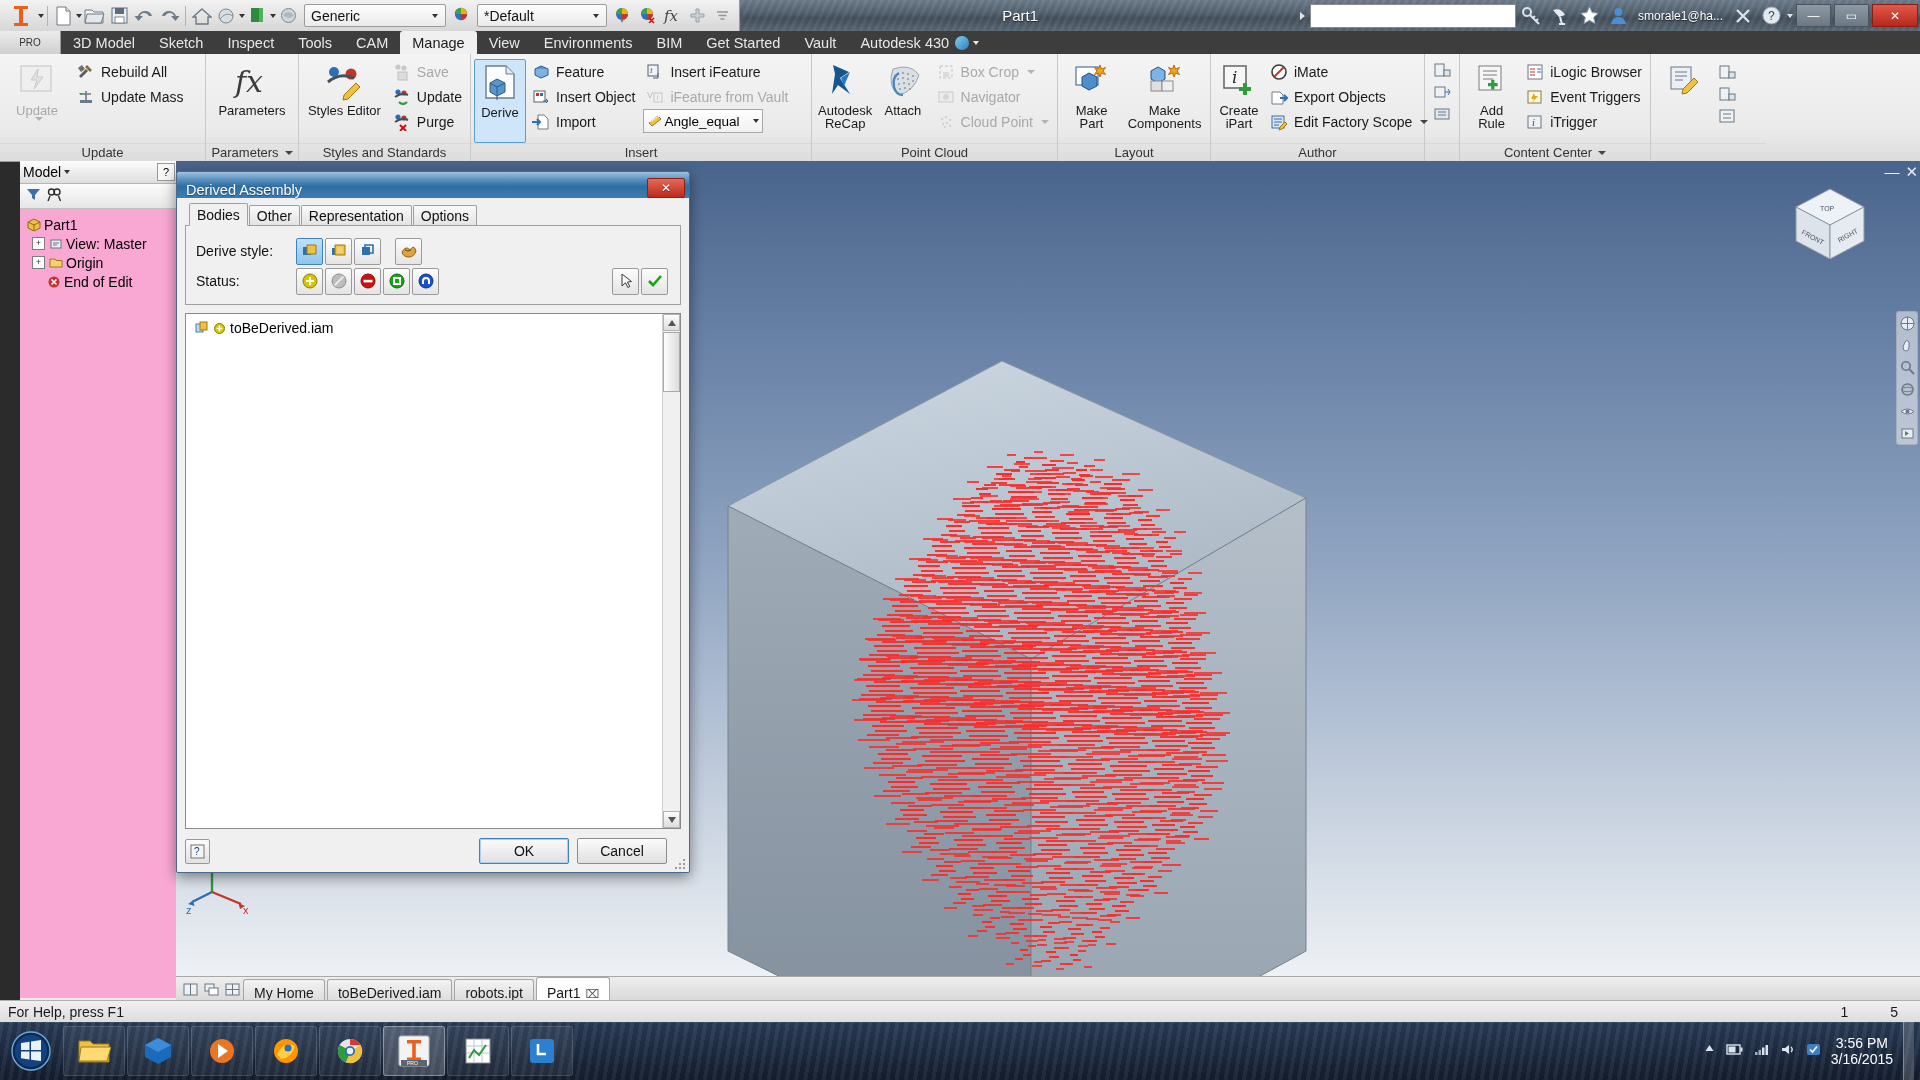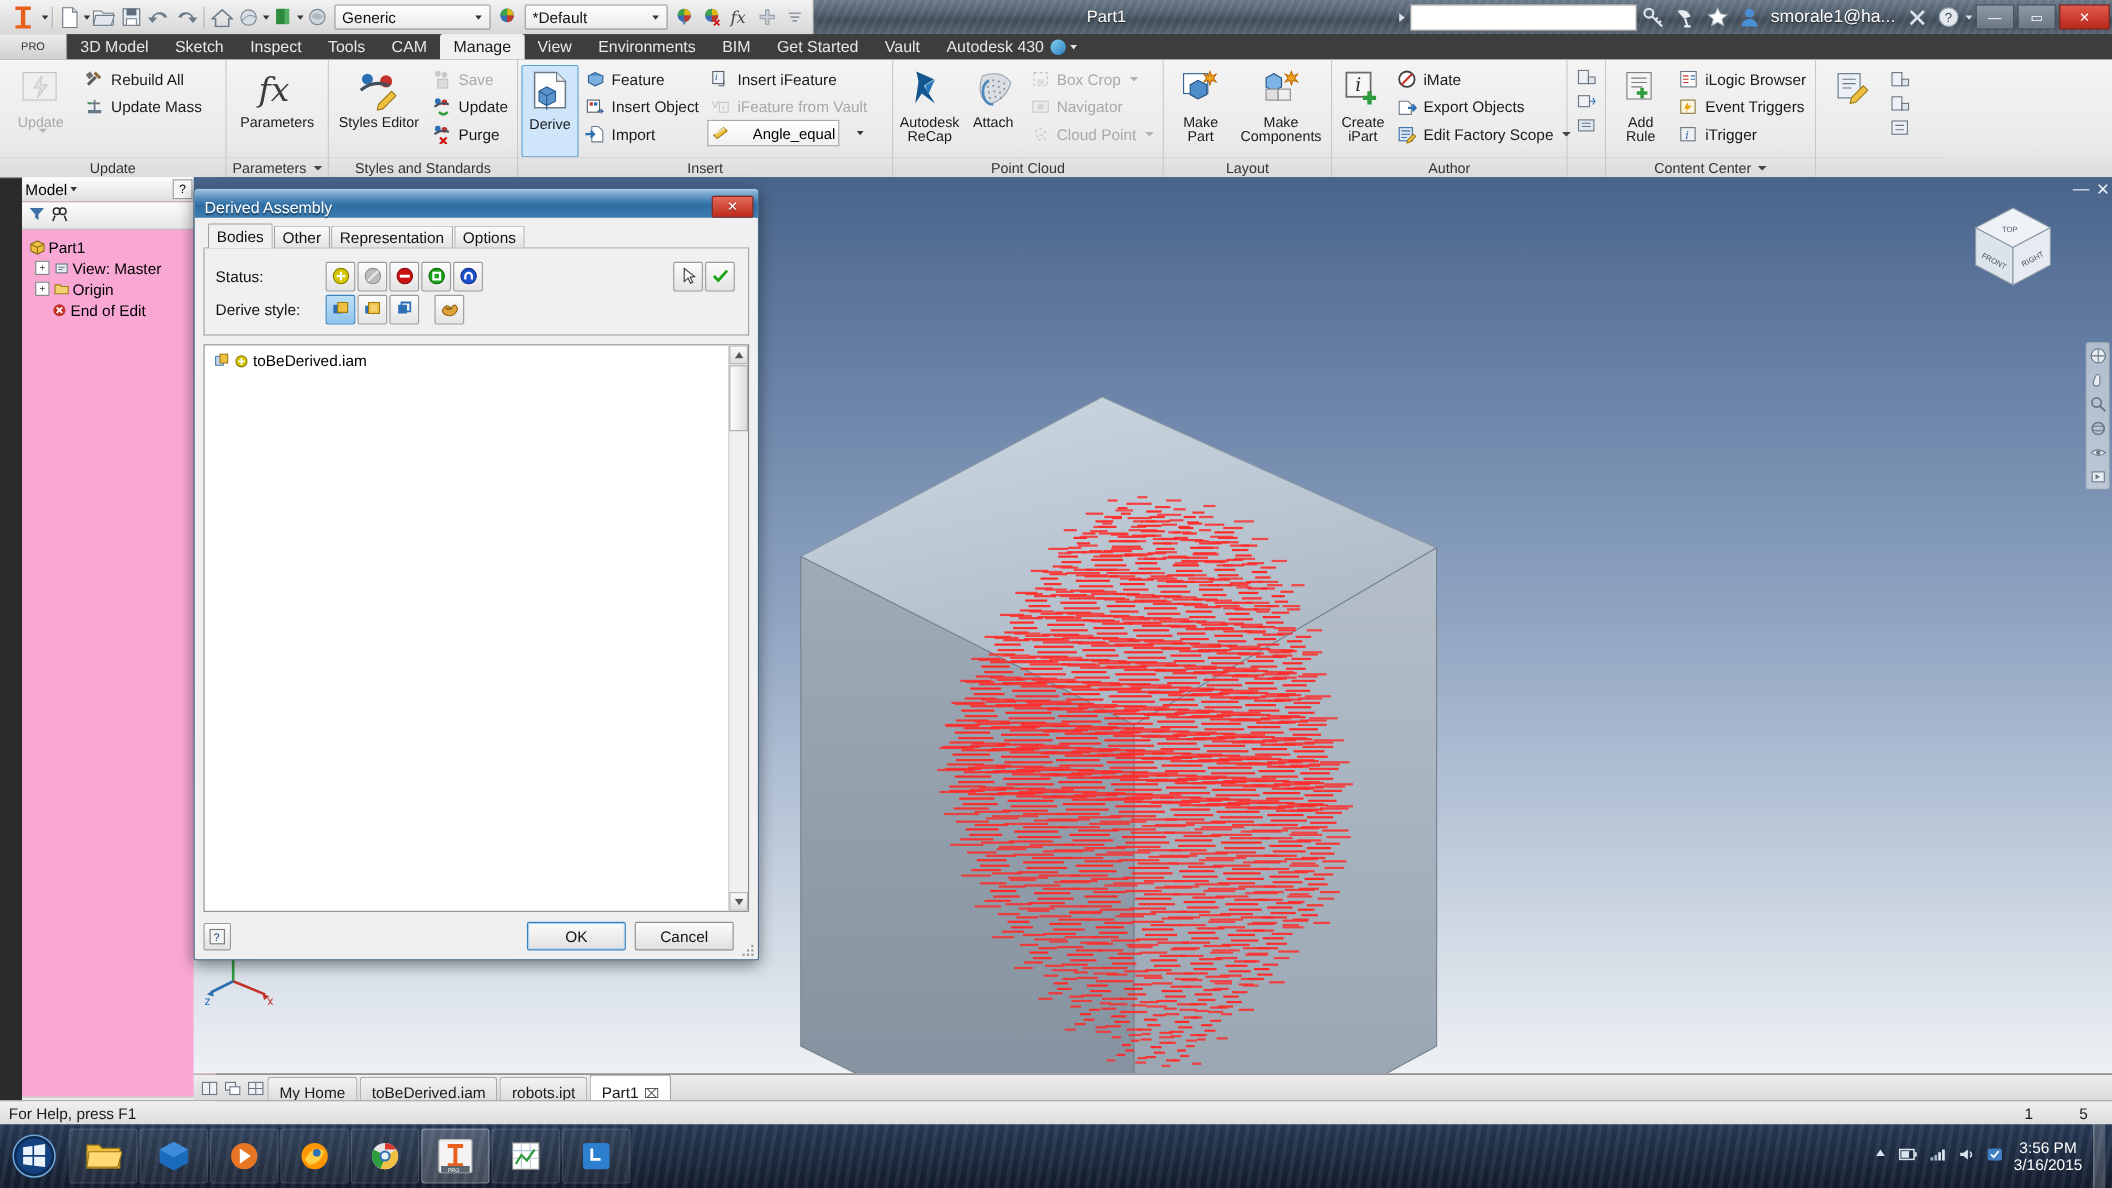--- a/index.html
+++ b/index.html
@@ -33,21 +33,21 @@
     border:1px solid #9b9b9b;border-radius:2px;display:flex;align-items:center;
     padding:0 2px 0 6px;font-size:14px;color:#111;justify-content:space-between;margin:0 3px;
   }
   .combo .cbtxt{white-space:nowrap;overflow:hidden;}
   .combo .cbarrow{width:16px;display:flex;align-items:center;justify-content:center;}
   .title-center{flex:1;display:flex;align-items:center;justify-content:center;
     color:#fff;font-size:15px;text-shadow:0 1px 1px rgba(0,0,0,.6);position:relative;z-index:2;}
   .tb-right{position:relative;z-index:2;display:flex;align-items:center;gap:2px;padding-right:2px;}
   .srchbox{width:200px;height:20px;background:#fff;border:1px solid #8b8b8b;}
   .tb-icon{width:27px;height:27px;display:flex;align-items:center;justify-content:center;}
-  .user-name{color:#fff;font-size:16px;text-shadow:0 1px 1px rgba(0,0,0,.6);padding:0 4px;white-space:nowrap;}
+  .user-name{color:#fff;font-size:12px;text-shadow:0 1px 1px rgba(0,0,0,.6);padding:0 4px;white-space:nowrap;}
   .wbtn{width:33px;height:21px;margin-left:1px;display:flex;align-items:center;justify-content:center;
      background:linear-gradient(180deg,#8d99a5,#6b7884);border:1px solid #49535d;color:#fff;font-size:12px;}
   .wbtn.close{background:linear-gradient(180deg,#e05a4a,#b8271a);border-color:#8d1d13;width:44px;}
 
   
   .ribbon-tabs{
     position:absolute;left:0;top:31px;width:1920px;height:23px;
     background:#3d3d3d;display:flex;align-items:flex-end;
   }
   .appbtn{width:60px;height:23px;background:linear-gradient(180deg,#ececec,#cfcfcf);
@@ -71,21 +71,21 @@
   .bigbtn .bl{font-size:13px;color:#1a1a1a;text-align:center;line-height:13px;}
   .bigbtn.dis .bl{color:#a9a9a9;}
   .bigbtn.sel{background:#cfe6fa;border:1px solid #5a9fd4;border-radius:2px;box-sizing:border-box;}
   .smcol{display:flex;flex-direction:column;justify-content:flex-start;padding-top:1px;}
   .smbtn{height:25px;display:flex;align-items:center;gap:5px;padding:0 5px;font-size:14px;color:#1a1a1a;white-space:nowrap;cursor:default;}
   .smbtn.dis{color:#a9a9a9;}
   .smbtn .si{width:20px;height:20px;display:flex;align-items:center;justify-content:center;flex:0 0 20px;}
   .tiny-caret{width:0;height:0;border-left:4px solid transparent;border-right:4px solid transparent;border-top:4px solid #444;margin-left:3px;}
   .tiny-caret.dis{border-top-color:#b4b4b4;}
   .angcombo{height:22px;border:1px solid #a8a8a8;background:linear-gradient(180deg,#fff,#f0f0f0);
-    display:flex;align-items:center;gap:20px;padding:0 3px;font-size:13.5px;}
+    display:flex;align-items:center;gap:0;padding:0 3px;font-size:13.5px;}
 
   
   .browser{
     position:absolute;left:0;top:161px;width:175px;height:850px;
     background:#f9a8d4;border-right:1px solid #9a9a9a;margin-left:20px;
   }
   .br-head{height:22px;background:linear-gradient(180deg,#fdfdfd,#dedede);border-bottom:1px solid #b5b5b5;
     display:flex;align-items:center;padding:0 3px;font-size:14px;gap:3px;}
   .br-head .spacer{flex:1;}
   .br-tools{height:24px;background:linear-gradient(180deg,#fbfbfb,#e6e6e6);border-bottom:1px solid #c0c0c0;
@@ -1195,20 +1195,49 @@
       <div class="dtabs">
         <div class="dtabi active">Bodies</div>
         <div class="dtabi">Other</div>
         <div class="dtabi">Representation</div>
         <div class="dtabi">Options</div>
       </div>
 
       <div class="dform">
 
         <div class="frow">
+          <div class="flabel">Derive style:</div>
+          <div class="tgl on">
+            <svg width="18" height="18" viewBox="0 0 18 18">
+                <path d="M2 5 h8 v8 h-8z" fill="#2c6fb5"></path>
+                <path d="M6 3 h9 v9 h-9z" fill="#f0c041" stroke="#9a7a14"></path>
+              </svg>
+          </div>
+          <div class="tgl">
+            <svg width="18" height="18" viewBox="0 0 18 18">
+                <path d="M2 6 h7 v7 h-7z" fill="#2c6fb5"></path>
+                <path d="M5 3 h10 v10 h-10z" fill="#f0c041" stroke="#9a7a14"></path>
+                <path d="M7 5 h6 v6 h-6z" fill="#fff" opacity=".25"></path>
+              </svg>
+          </div>
+          <div class="tgl">
+            <svg width="18" height="18" viewBox="0 0 18 18">
+                <path d="M3 5 h8 v8 h-8z" fill="#2c6fb5"></path>
+                <path d="M6 3 h8 v8 h-8z" fill="none" stroke="#2c6fb5" stroke-width="1.6"></path>
+              </svg>
+          </div>
+          <div class="tgl gap">
+            <svg width="18" height="18" viewBox="0 0 18 18">
+                <path d="M2 10 q4-7 8-2 q4-6 6 1 q-2 6-7 6 q-6 0-7-5z" fill="#e2a23a" stroke="#8a5f14"></path>
+                <path d="M5 8 q3 2 6 0" stroke="#6f4c10" fill="none"></path>
+              </svg>
+          </div>
+        </div>
+
+        <div class="frow">
           <div class="flabel">Status:</div>
           <div class="tgl">
             <svg width="18" height="18" viewBox="0 0 18 18">
                 <circle cx="9" cy="9" r="7" fill="#d6c500" stroke="#8c8000"></circle>
                 <path d="M9 5v8M5 9h8" stroke="#fff" stroke-width="2"></path>
               </svg>
           </div>
           <div class="tgl">
             <svg width="18" height="18" viewBox="0 0 18 18">
                 <circle cx="9" cy="9" r="7" fill="#bcbcbc" stroke="#8e8e8e"></circle>
@@ -1237,49 +1266,20 @@
           <div class="spacer-flex"></div>
 
           <div class="tgl">
             <svg width="18" height="18" viewBox="0 0 18 18">
                 <path d="M5 2 L5 14 L8.5 10.8 L10.8 15.5 L12.8 14.5 L10.5 10 L14.5 9.5z" fill="#f7f7f7" stroke="#3b3b3b"></path>
               </svg>
           </div>
           <div class="tgl">
             <svg width="18" height="18" viewBox="0 0 18 18">
                 <path d="M3 9 l4 4 L15 4" fill="none" stroke="#17a417" stroke-width="2.6"></path>
-              </svg>
-          </div>
-        </div>
-
-        <div class="frow">
-          <div class="flabel">Derive style:</div>
-          <div class="tgl on">
-            <svg width="18" height="18" viewBox="0 0 18 18">
-                <path d="M2 5 h8 v8 h-8z" fill="#2c6fb5"></path>
-                <path d="M6 3 h9 v9 h-9z" fill="#f0c041" stroke="#9a7a14"></path>
-              </svg>
-          </div>
-          <div class="tgl">
-            <svg width="18" height="18" viewBox="0 0 18 18">
-                <path d="M2 6 h7 v7 h-7z" fill="#2c6fb5"></path>
-                <path d="M5 3 h10 v10 h-10z" fill="#f0c041" stroke="#9a7a14"></path>
-                <path d="M7 5 h6 v6 h-6z" fill="#fff" opacity=".25"></path>
-              </svg>
-          </div>
-          <div class="tgl">
-            <svg width="18" height="18" viewBox="0 0 18 18">
-                <path d="M3 5 h8 v8 h-8z" fill="#2c6fb5"></path>
-                <path d="M6 3 h8 v8 h-8z" fill="none" stroke="#2c6fb5" stroke-width="1.6"></path>
-              </svg>
-          </div>
-          <div class="tgl gap">
-            <svg width="18" height="18" viewBox="0 0 18 18">
-                <path d="M2 10 q4-7 8-2 q4-6 6 1 q-2 6-7 6 q-6 0-7-5z" fill="#e2a23a" stroke="#8a5f14"></path>
-                <path d="M5 8 q3 2 6 0" stroke="#6f4c10" fill="none"></path>
               </svg>
           </div>
         </div>
       </div>
 
       <div class="treebox">
         <div class="tb-inner">
           <div class="dtnode" style="padding-left:4px">
             <span class="tico">
               <svg width="14" height="14" viewBox="0 0 14 14">

